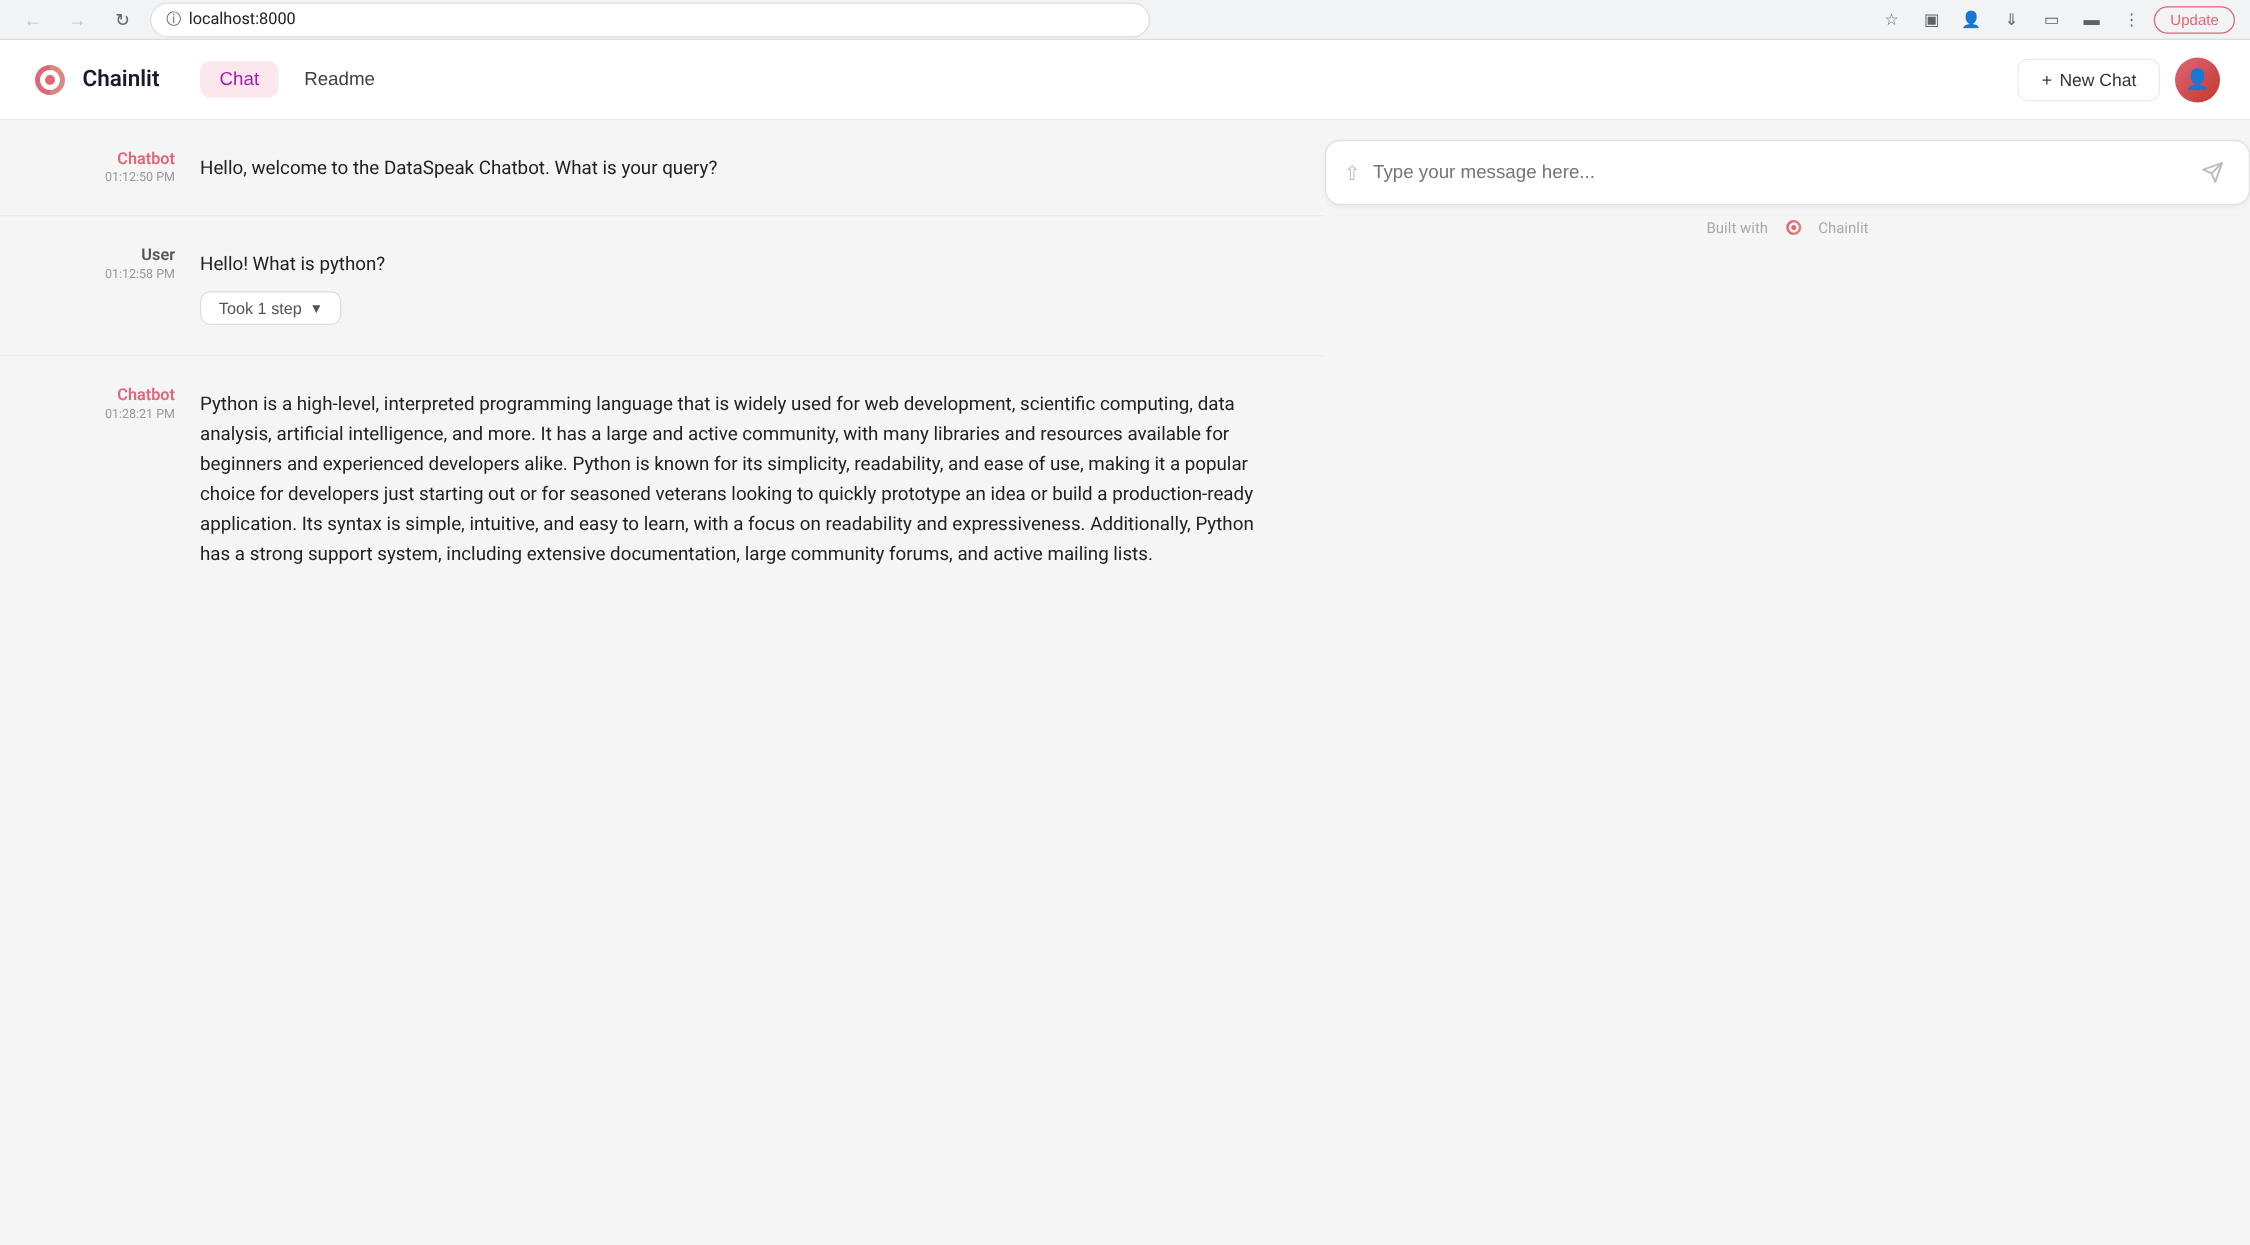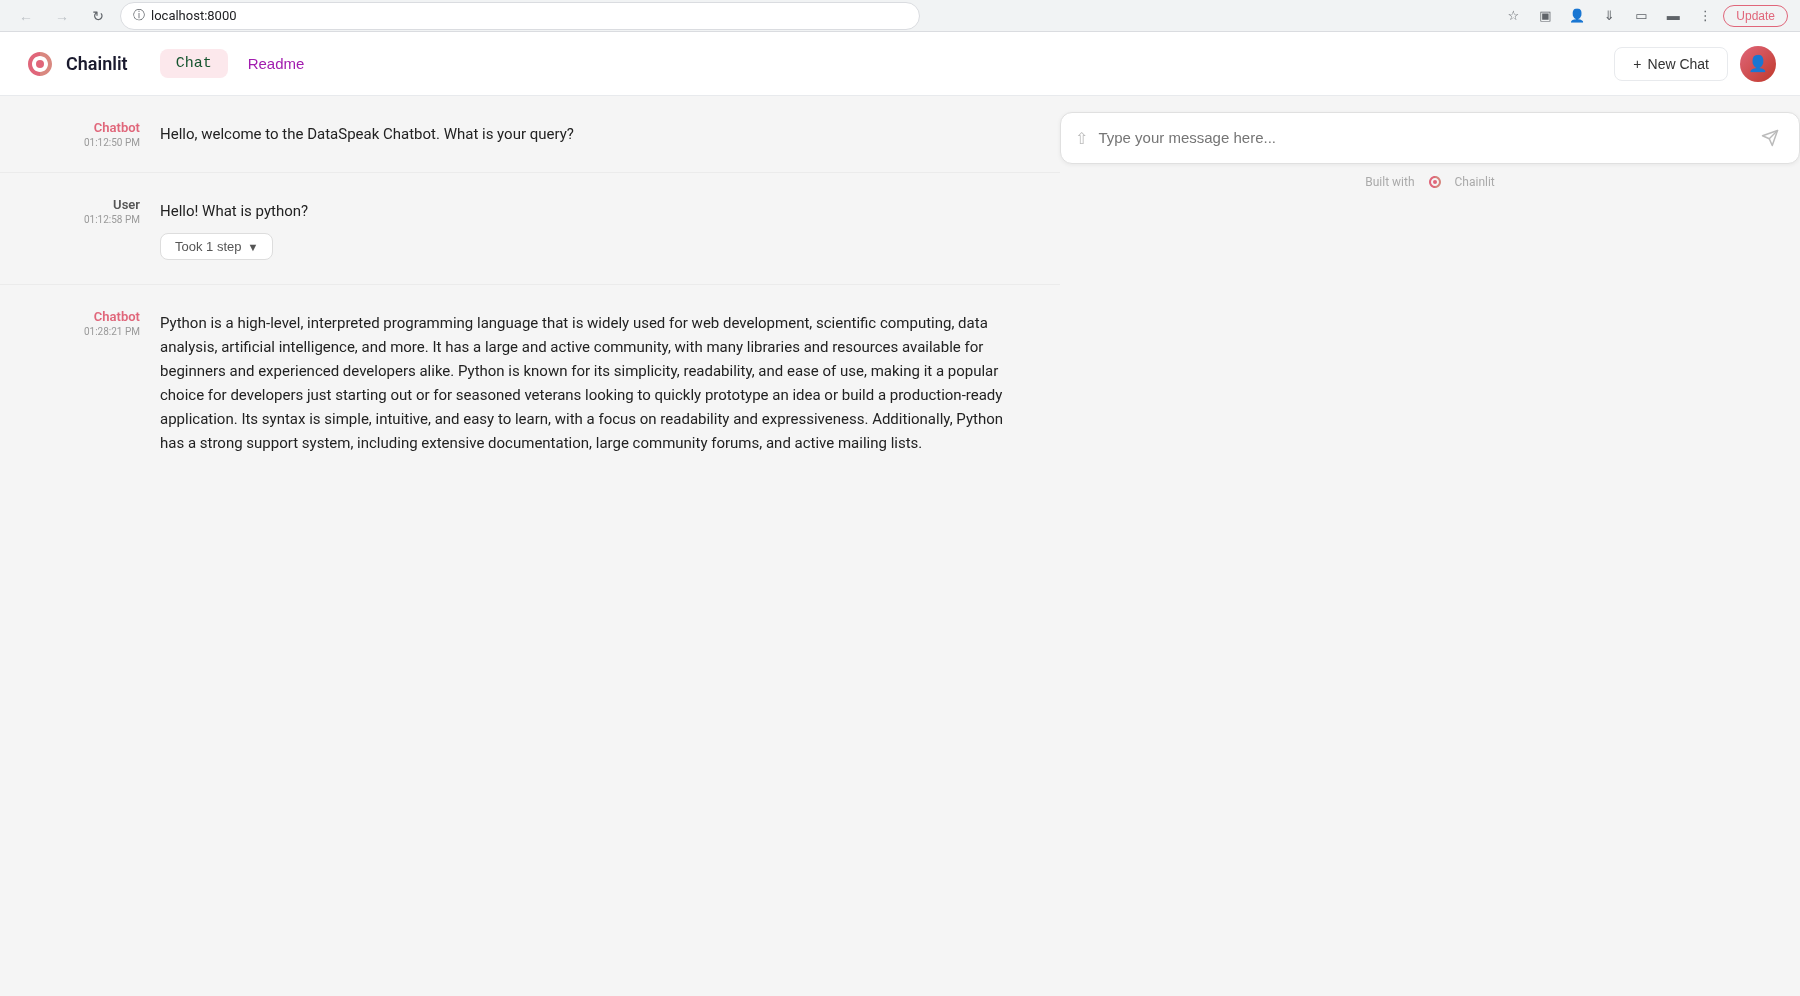--- a/index.html
+++ b/index.html
@@ -97,26 +97,25 @@
       height: 100%;
     }
     .nav-tab {
       padding: 6px 16px;
       border-radius: 8px;
       border: none;
       cursor: pointer;
       font-size: 15px;
       font-weight: 500;
       background: transparent;
-      color: #a21caf;
+      color: #404040;
     }
     .nav-tab.active {
       background: #fce8ec;
-      color: #14532d;
-      font-family: Liberation Mono, monospace;
+      color: #a21caf;
     }
     .header-right {
       margin-left: auto;
       display: flex;
       align-items: center;
       gap: 12px;
     }
     .new-chat-btn {
       display: flex;
       align-items: center;

